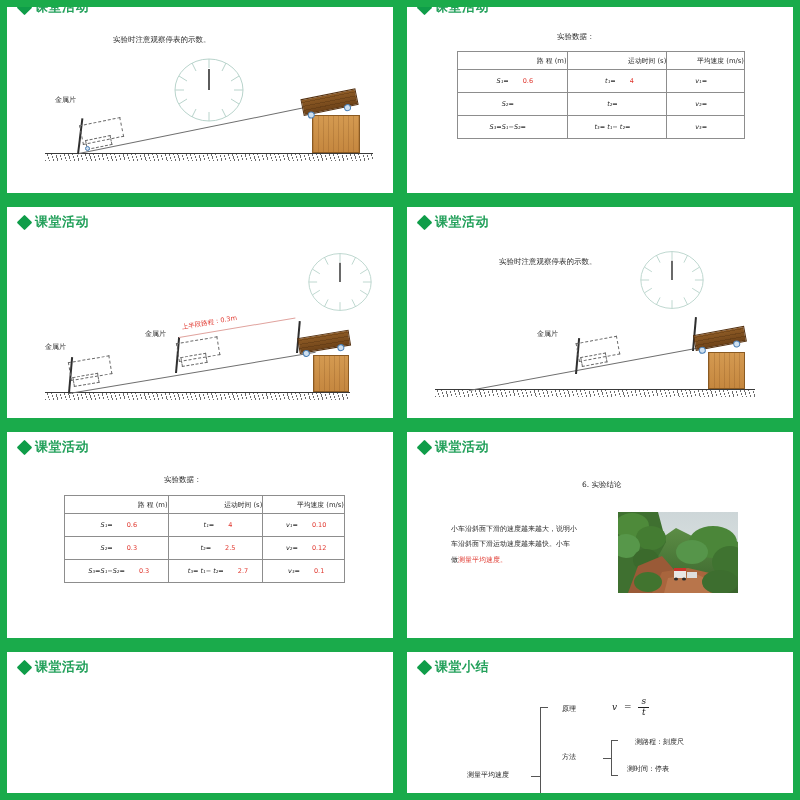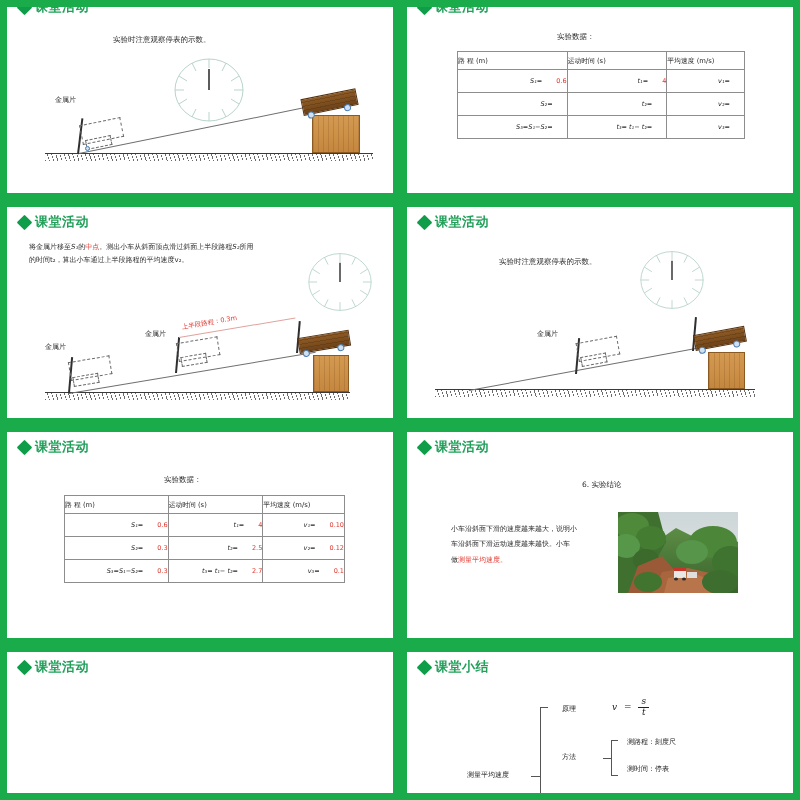--- a/index.html
+++ b/index.html
@@ -146,28 +146,28 @@
     color: #1f1f1f;
     background: #fff;
   }
   table.exp th, table.exp td {
     border: 1px solid #8d8d8d;
     padding: 0;
     vertical-align: middle;
   }
   table.exp th {
     font-weight: normal;
-    text-align: left;
+    text-align: right;
     height: 18px;
     font-size: 6.8px;
   }
   table.exp td {
     height: 23px;
     padding-left: 5px;
-    text-align: right;
+    text-align: center;
     font-style: italic;
     white-space: nowrap;
   }
   table.exp td .val {
     font-style: normal;
     color: #e0372e;
     padding-left: 14px;
   }
 
   
@@ -297,24 +297,20 @@
     </div>
   </div>
 
   <div class="slide">
     <div class="slide-inner">
       <div class="title-row">
         <span class="diamond"></span>
         <span class="title-text">课堂活动</span>
       </div>
 
-      <div class="body-text" style="left:22px; top:34px; width:320px;">
-        <span>将金属片移至</span><i>S₁</i><span>的</span><span class="red">中点</span><span>。测出小车从斜面顶点滑过斜面上半段路程</span><i>S₂</i><span>所用</span><br>
-        <span>的时间t₂，算出小车通过上半段路程的平均速度v₂。</span>
-      </div>
 
       <div class="watch" style="left:300px; top:44px;">
         <svg width="66" height="62" viewBox="0 0 72 66">
           <ellipse cx="36" cy="33" rx="34" ry="31" fill="none" stroke="#b9d4cc" stroke-width="1"></ellipse>
           <g stroke="#b9d4cc" stroke-width="1">
             <line x1="36" y1="2" x2="36" y2="11"></line>
             <line x1="53" y1="6" x2="49" y2="14"></line>
             <line x1="66" y1="19" x2="58" y2="24"></line>
             <line x1="70" y1="33" x2="61" y2="33"></line>
             <line x1="66" y1="47" x2="58" y2="42"></line>
@@ -530,21 +526,21 @@
           <span style="padding:0 4px;">=</span>
           <span class="frac">
             <span class="num">s</span>
             <span class="den">t</span>
           </span>
         </div>
 
         <div class="tree-node" style="left:155px; top:100px;">方法</div>
         <div class="tick" style="left:196px; top:106px; width:8px;"></div>
         <div class="brace" style="left:204px; top:88px; width:7px; height:36px;"></div>
-        <div class="tree-node" style="left:220px; top:85px;">测路程：刻度尺</div>
+        <div class="tree-node" style="left:228px; top:85px;">测路程：刻度尺</div>
         <div class="tree-node" style="left:220px; top:112px;">测时间：停表</div>
 
         <div class="tree-node" style="left:155px; top:140px;">器材：斜面、小车、刻度尺、停表、金属片</div>
       </div>
     </div>
   </div>
 
 </div>
 
 </body></html>

